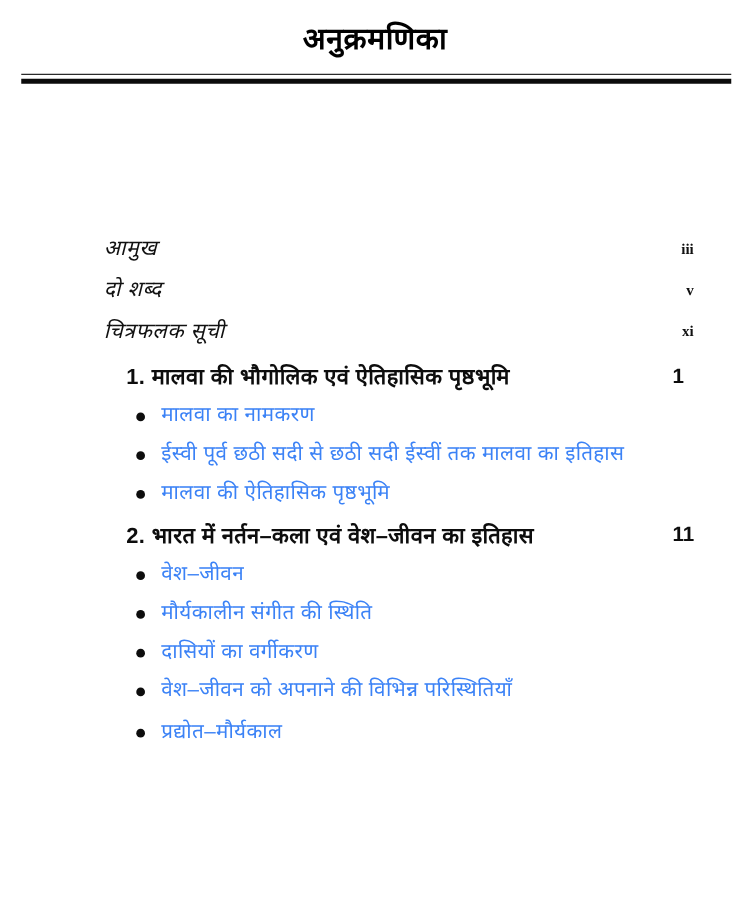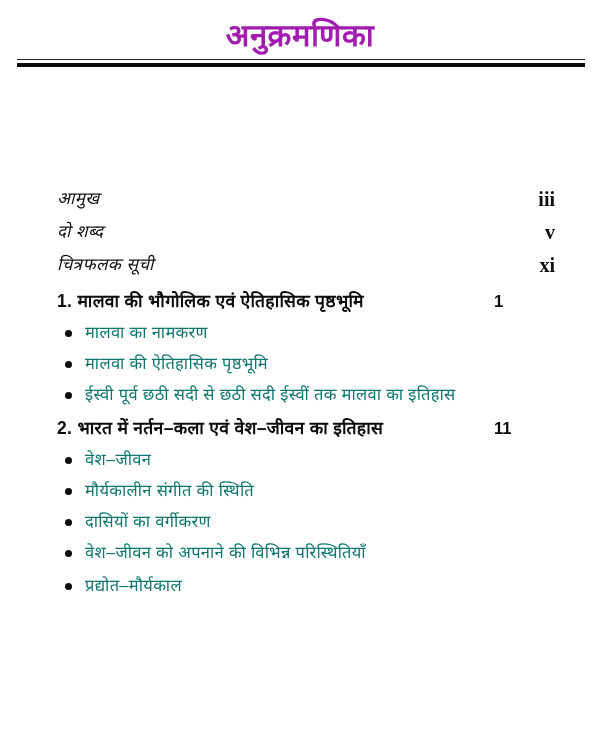--- a/index.html
+++ b/index.html
@@ -28,25 +28,25 @@
   .title-block {
     position: absolute;
     top: 18px;
     left: 0;
     width: 600px;
     text-align: center;
   }
 
   .doc-title {
     display: inline-block;
-    font-size: 31px;
+    font-size: 24px;
     font-weight: 700;
     letter-spacing: 0.5px;
     line-height: 1.15;
-    color: #a21caf;
+    color: #000000;
   }
 
   
   .rule-wrap {
     position: absolute;
     top: 59px;
     left: 17px;
     width: 568px;
   }
   .rule-thin {
@@ -68,46 +68,47 @@
     position: absolute;
     top: 186px;
     left: 0;
     width: 600px;
   }
 
   
   .front-row {
     position: relative;
     height: 33px;
-    padding-left: 57px;
+    padding-left: 83px;
     padding-right: 45px;
   }
   .front-label {
     font-style: italic;
     font-size: 17px;
     font-weight: 400;
     letter-spacing: 0.4px;
     line-height: 26px;
     color: #111111;
   }
   .front-page {
     position: absolute;
     right: 45px;
     top: 0;
     line-height: 26px;
     font-family: "Liberation Serif", "DejaVu Serif", serif;
-    font-size: 20px;
+    font-size: 12px;
     font-weight: 700;
     color: #111111;
   }
 
   
   .chapter {
     position: relative;
     margin-top: 2px;
+    padding-left: 44px;
   }
   .chapter-head {
     position: relative;
     height: 32px;
     padding-left: 57px;
   }
   .chapter-title {
     font-size: 17.5px;
     font-weight: 700;
     line-height: 28px;
@@ -146,21 +147,21 @@
     width: 7px;
     height: 7px;
     border-radius: 50%;
     background: #0d0d0d;
   }
   .sub-text {
     font-size: 16.5px;
     font-weight: 400;
     line-height: 26px;
     letter-spacing: 0.3px;
-    color: #0f766e;
+    color: #3b82f6;
     white-space: nowrap;
   }
 </style>
 </head>
 <body>
 
 <div class="page">
 
   <div class="title-block">
     <span class="doc-title">अनुक्रमणिका</span>
@@ -192,25 +193,25 @@
         <span class="chapter-title"><span class="chapter-num">1.</span> <span>मालवा की भौगोलिक एवं ऐतिहासिक पृष्ठभूमि</span></span>
         <span class="chapter-page">1</span>
       </div>
       <ul class="sub-list">
         <li class="sub-item">
           <span class="sub-bullet"></span>
           <span class="sub-text">मालवा का नामकरण</span>
         </li>
         <li class="sub-item">
           <span class="sub-bullet"></span>
+          <span class="sub-text">ईस्वी पूर्व छठी सदी से छठी सदी ईस्वीं तक मालवा का इतिहास</span>
+        </li>
+        <li class="sub-item">
+          <span class="sub-bullet"></span>
           <span class="sub-text">मालवा की ऐतिहासिक पृष्ठभूमि</span>
-        </li>
-        <li class="sub-item">
-          <span class="sub-bullet"></span>
-          <span class="sub-text">ईस्वी पूर्व छठी सदी से छठी सदी ईस्वीं तक मालवा का इतिहास</span>
         </li>
       </ul>
     </div>
 
     <div class="chapter">
       <div class="chapter-head">
         <span class="chapter-title"><span class="chapter-num">2.</span> <span>भारत में नर्तन–कला एवं वेश–जीवन का इतिहास</span></span>
         <span class="chapter-page">11</span>
       </div>
       <ul class="sub-list">

